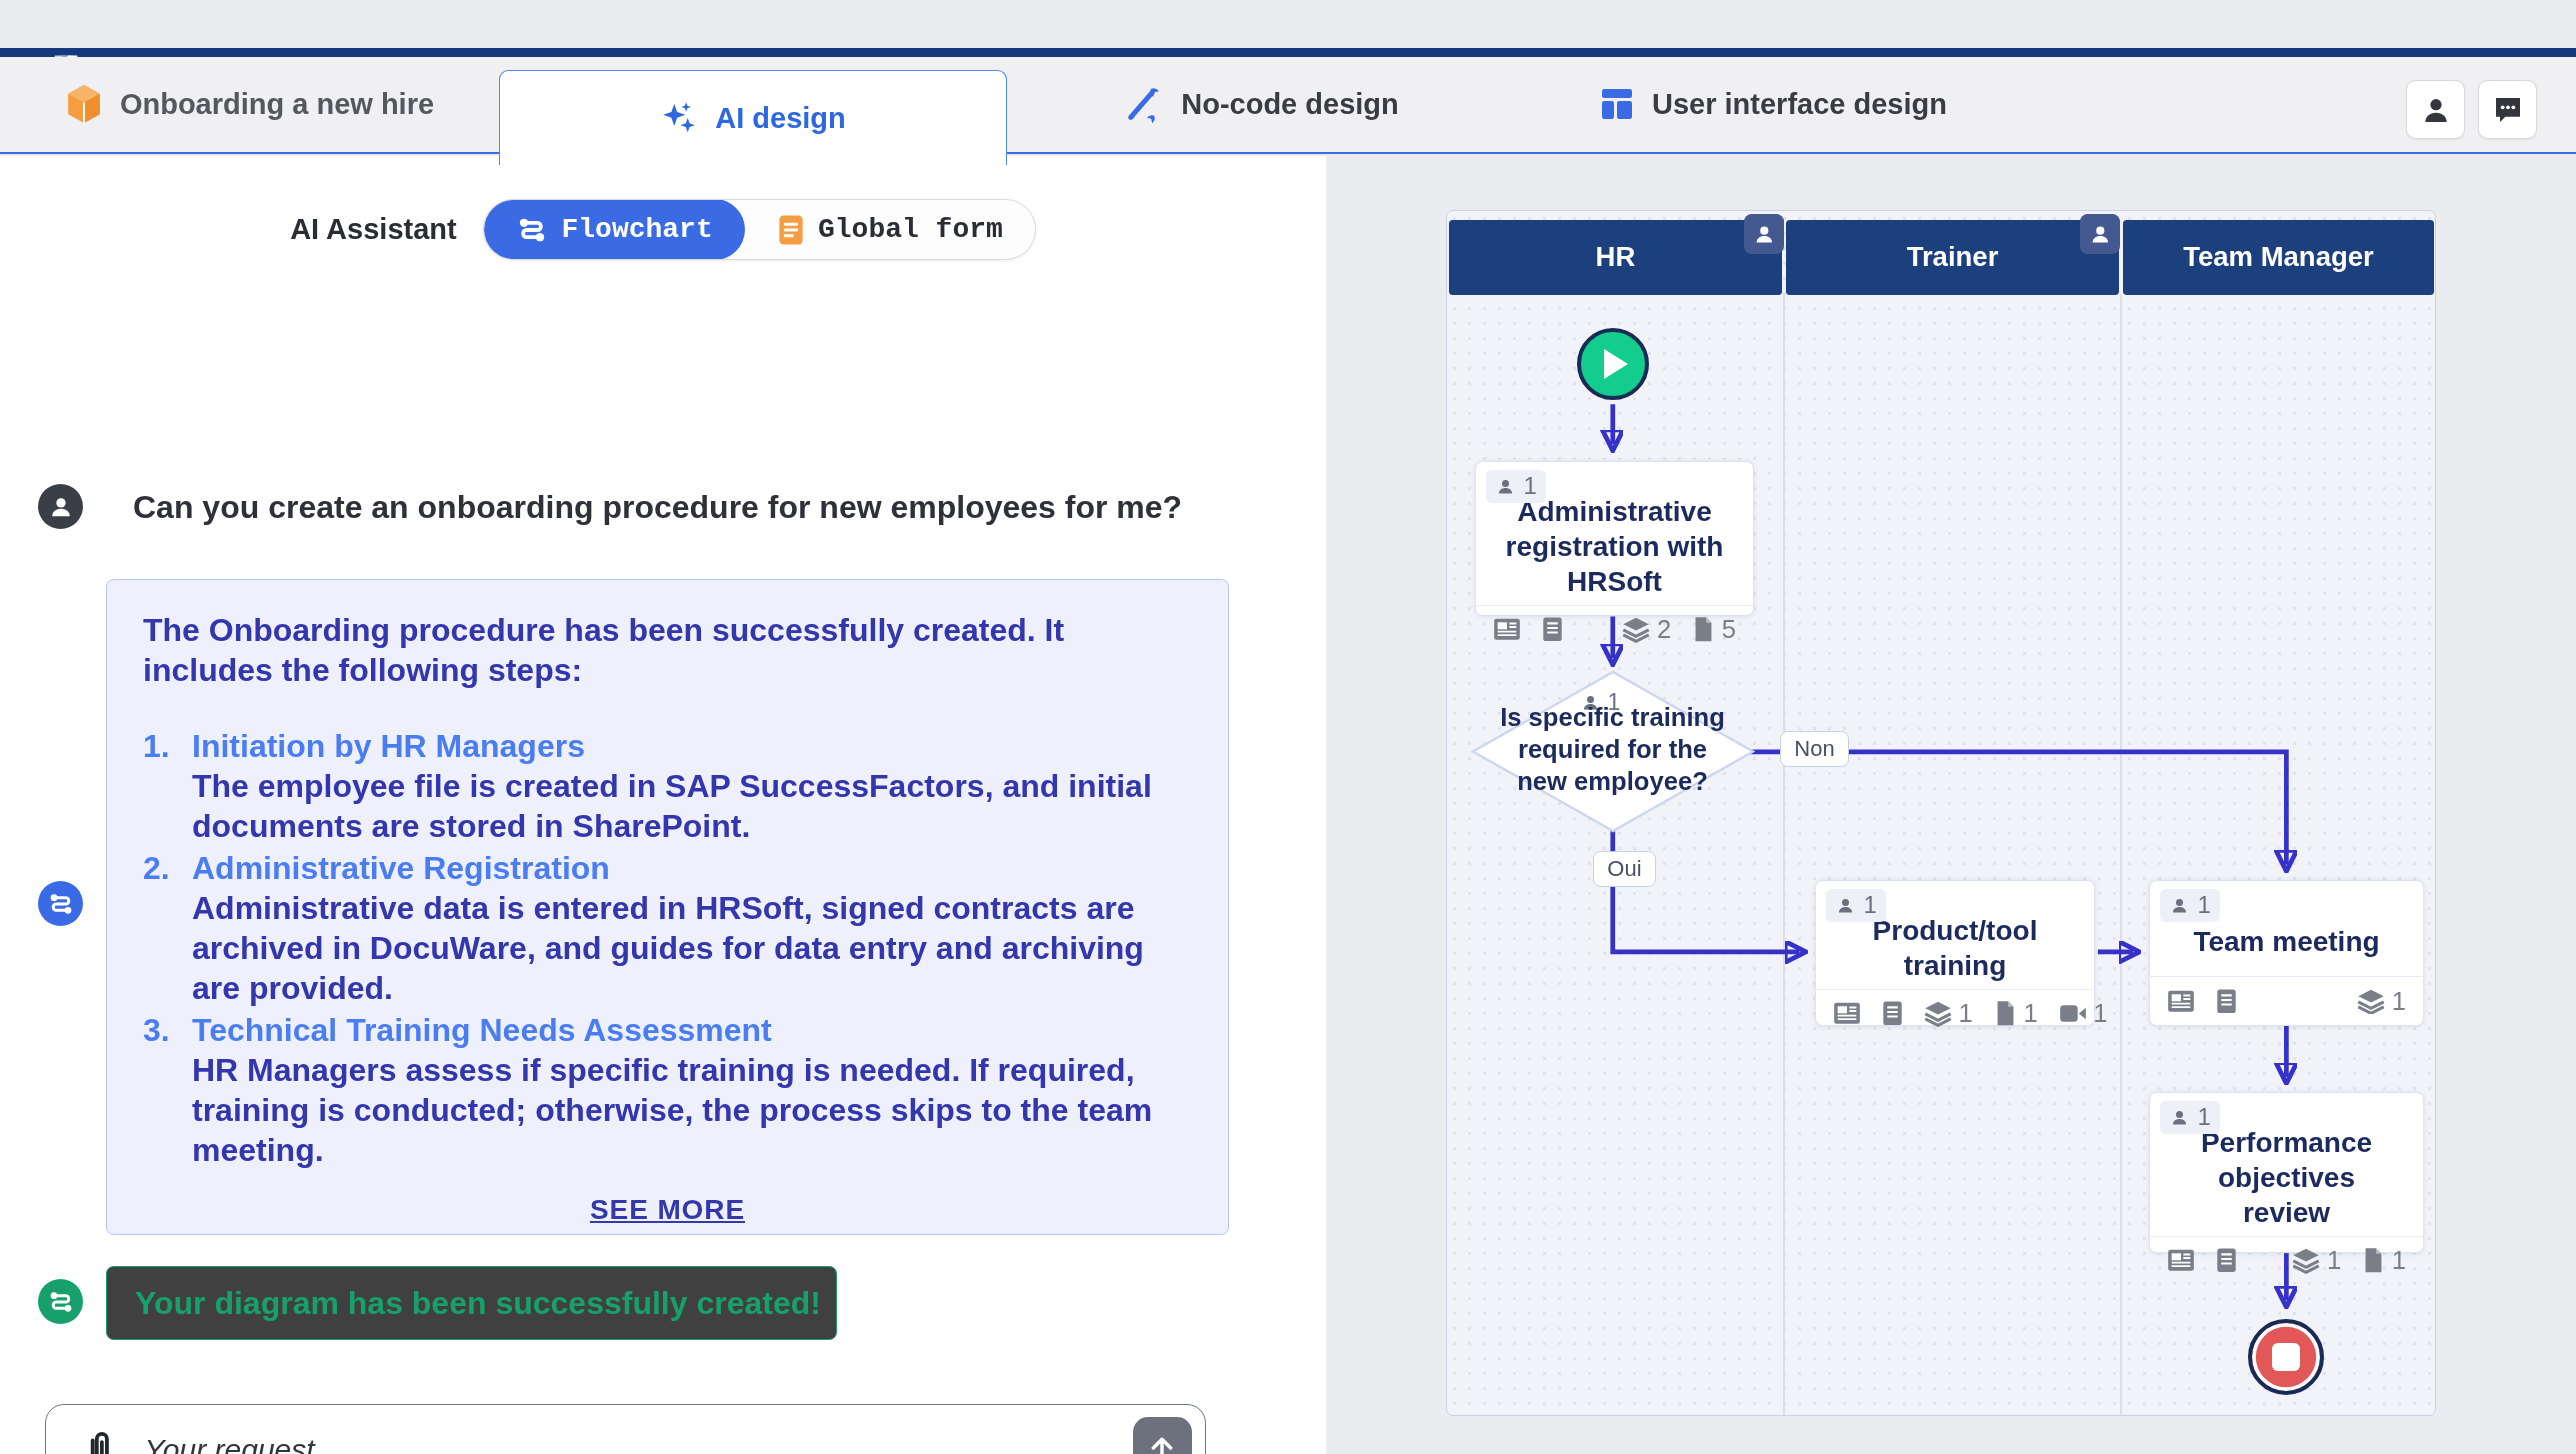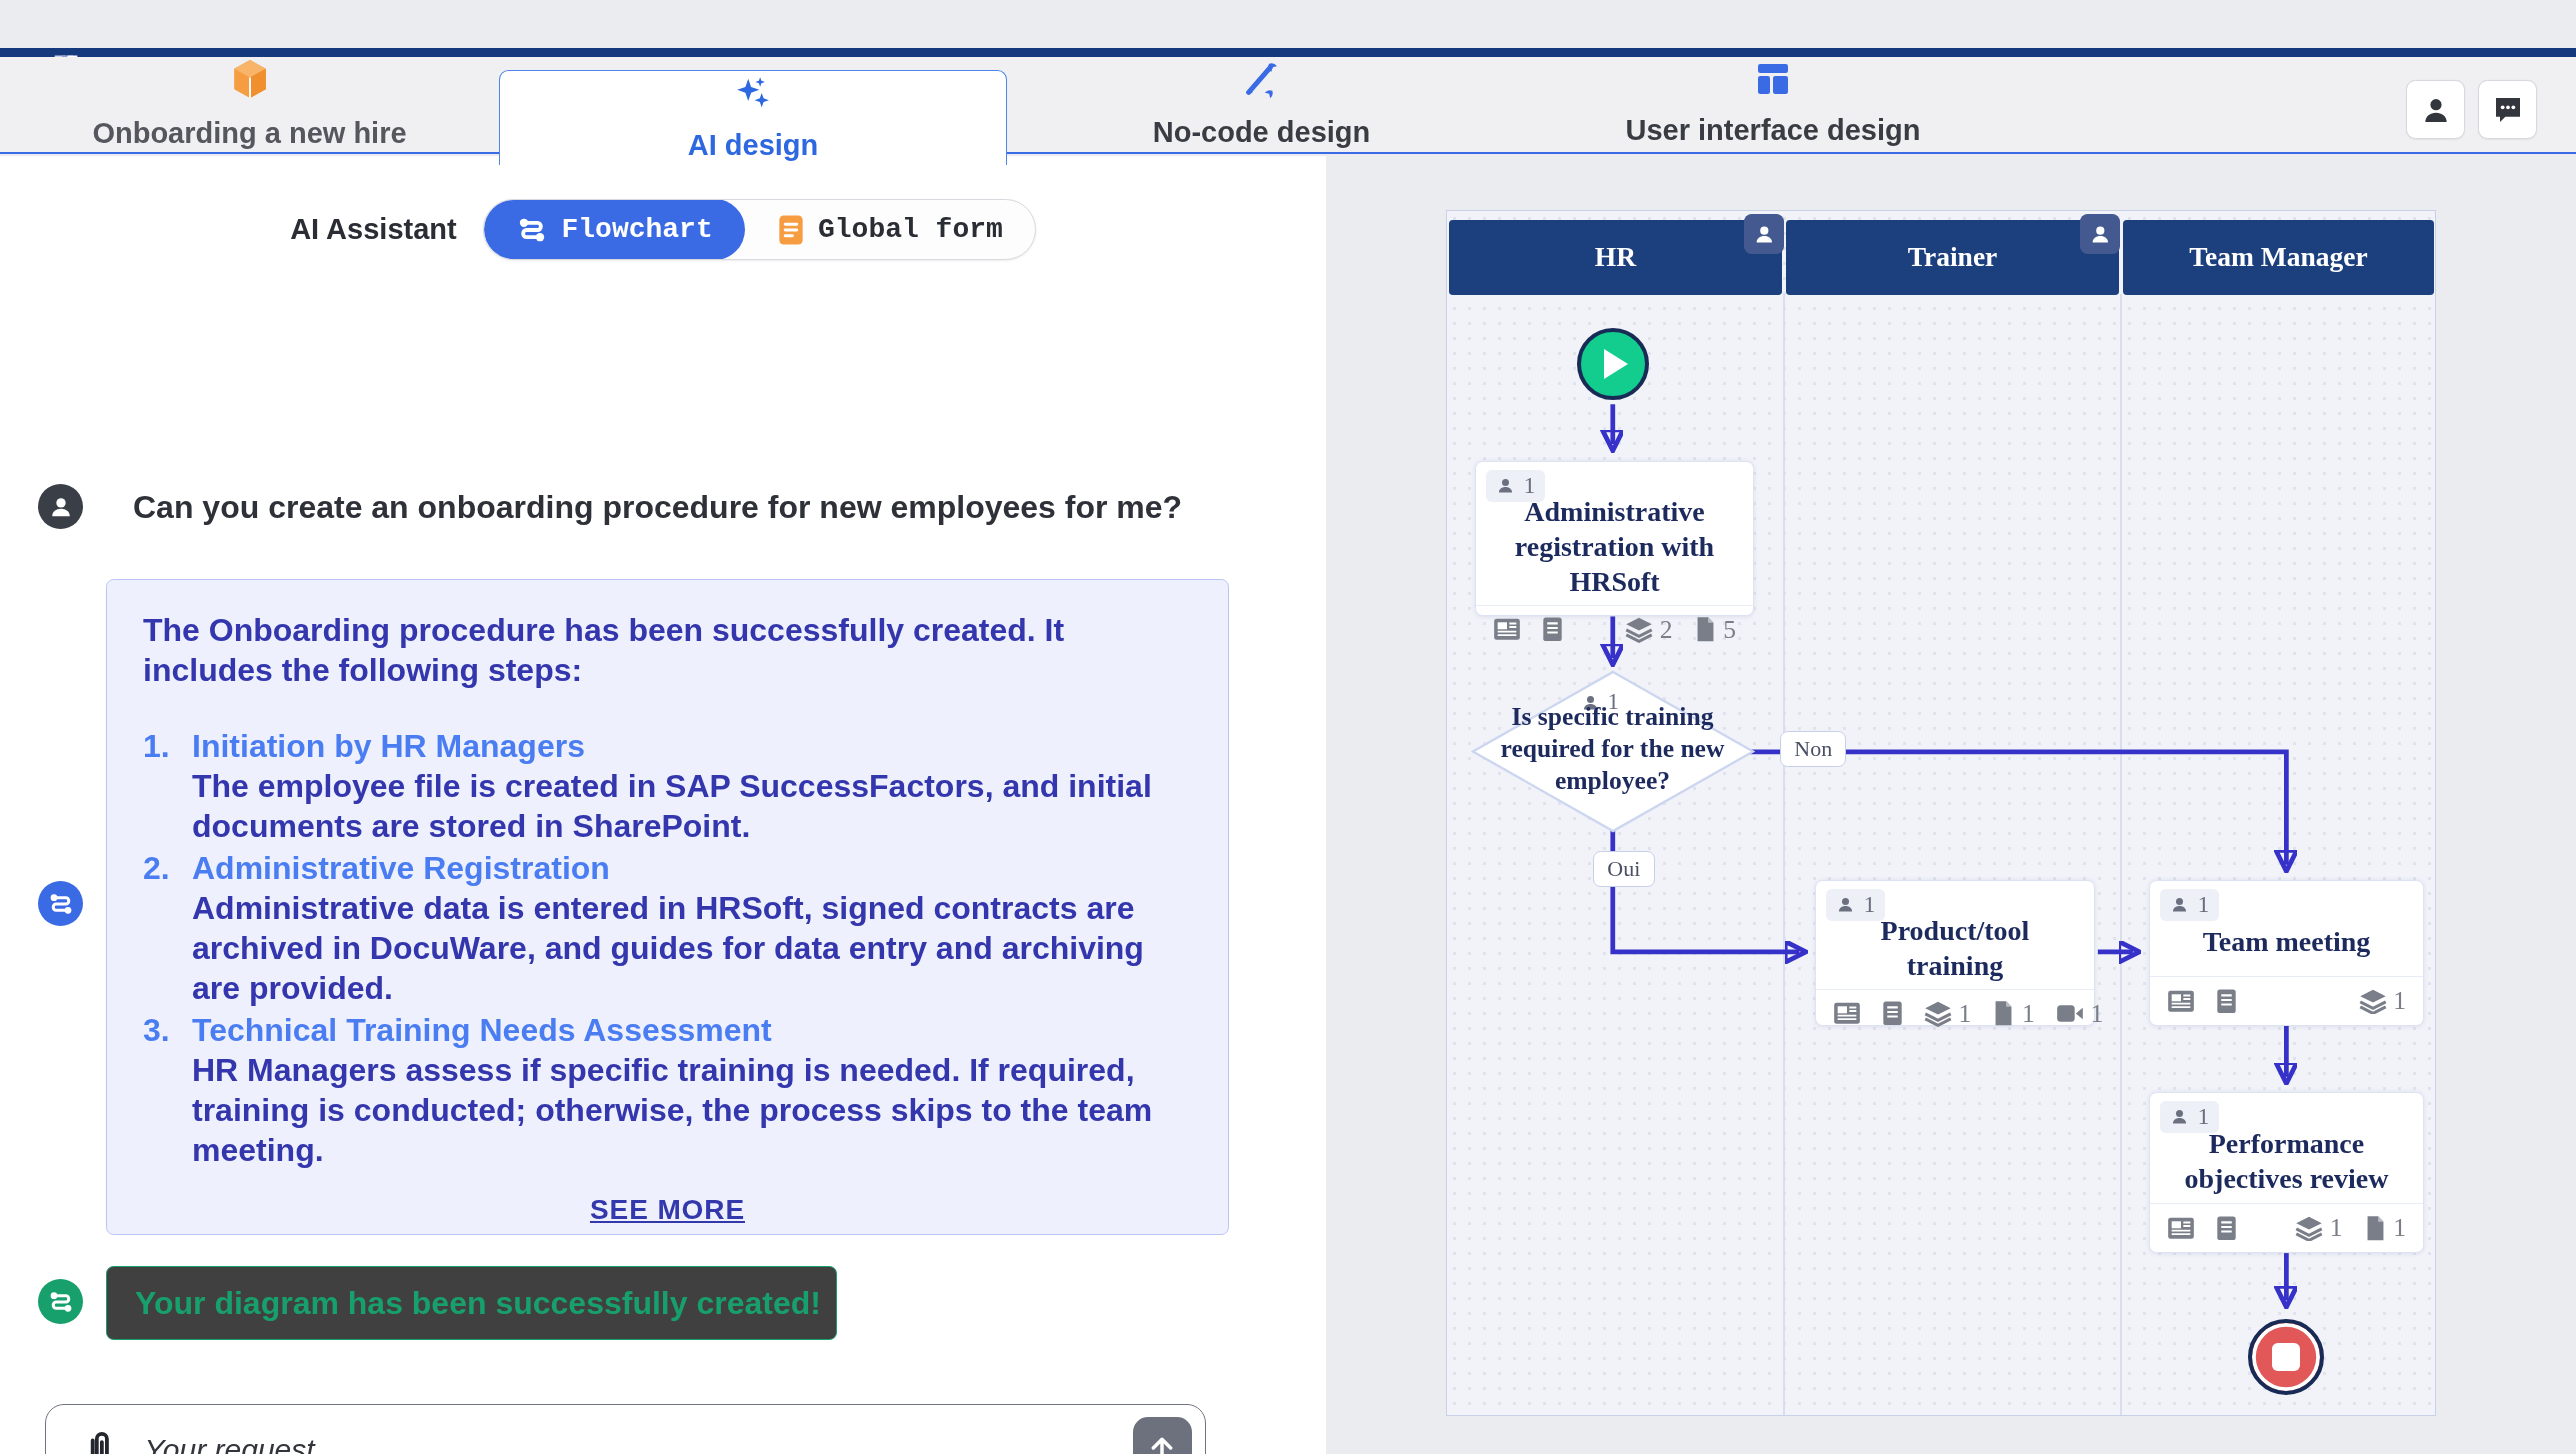--- a/index.html
+++ b/index.html
@@ -30,21 +30,21 @@
   .win-max { width:24.6px; height:24.6px; border:3.8px solid #fff; }
   .win-close { font-size:38px; line-height:28px; color:#fff; font-weight:400; }
 
   
   .tabbar {
     position:absolute; left:0; top:57px; width:2576px; height:97px;
     background:#f0f0f2; border-bottom:2.8px solid #3a6be4;
   }
   .tab {
     position:absolute; top:0; height:94px; display:flex; align-items:center; justify-content:center;
-    gap:17px; font-size:29px; font-weight:700; color:#46484f; cursor:pointer;flex-direction:column;
+    gap:17px; font-size:29px; font-weight:700; color:#46484f; cursor:pointer;
   }
   .tab-active {
     top:13.3px; height:95px; background:#fff; z-index:3;
     border:1.9px solid #4d86e8; border-bottom:none; border-radius:9.5px 9.5px 0 0;
     color:#2e68e0;
   }
   .hdr-btn {
     position:absolute; top:23px; width:59px; height:59px; background:#fff;
     border:0.9px solid #d7d8dd; border-radius:9.5px; display:flex; align-items:center; justify-content:center;
     box-shadow:0 0.9px 1.9px rgba(0,0,0,.06); cursor:pointer; color:#3a3d45;
@@ -105,24 +105,23 @@
   }
   .request-input::placeholder { color:#33353c; opacity:1; }
   .send-btn {
     flex:none; width:59px; height:66px; background:#6d717d; border:none; border-radius:15px;
     color:#fff; font-size:34px; display:flex; align-items:center; justify-content:center; cursor:pointer;
   }
 
   
   .flow-panel {
     position:absolute; left:1446px; top:210px; width:990px; height:1206px;
-    background:#f2f3f9; border:0.9px solid #c9d1e8; border-radius:0;
+    background:#f2f3f9; border:0.9px solid #c9d1e8; border-radius:7px;
     background-image:radial-gradient(#e0e3ee 1.5px, transparent 1.5px);
     background-size:15px 15px;
-    font-family:Liberation Serif, serif;
   }
   .lane-divider { position:absolute; top:83px; bottom:0; width:1.9px; background:#d9deee; }
   .lane-header {
     position:absolute; top:8.5px; height:75px; background:#1c3f7e; color:#fff;
     display:flex; align-items:center; justify-content:center;
     font-size:27.5px; font-weight:700; border-radius:3.8px;
   }
   .lane-user {
     position:absolute; top:2.8px; width:40px; height:40px; border-radius:7.6px;
     background:#44598f; color:#fff; display:flex; align-items:center; justify-content:center;

